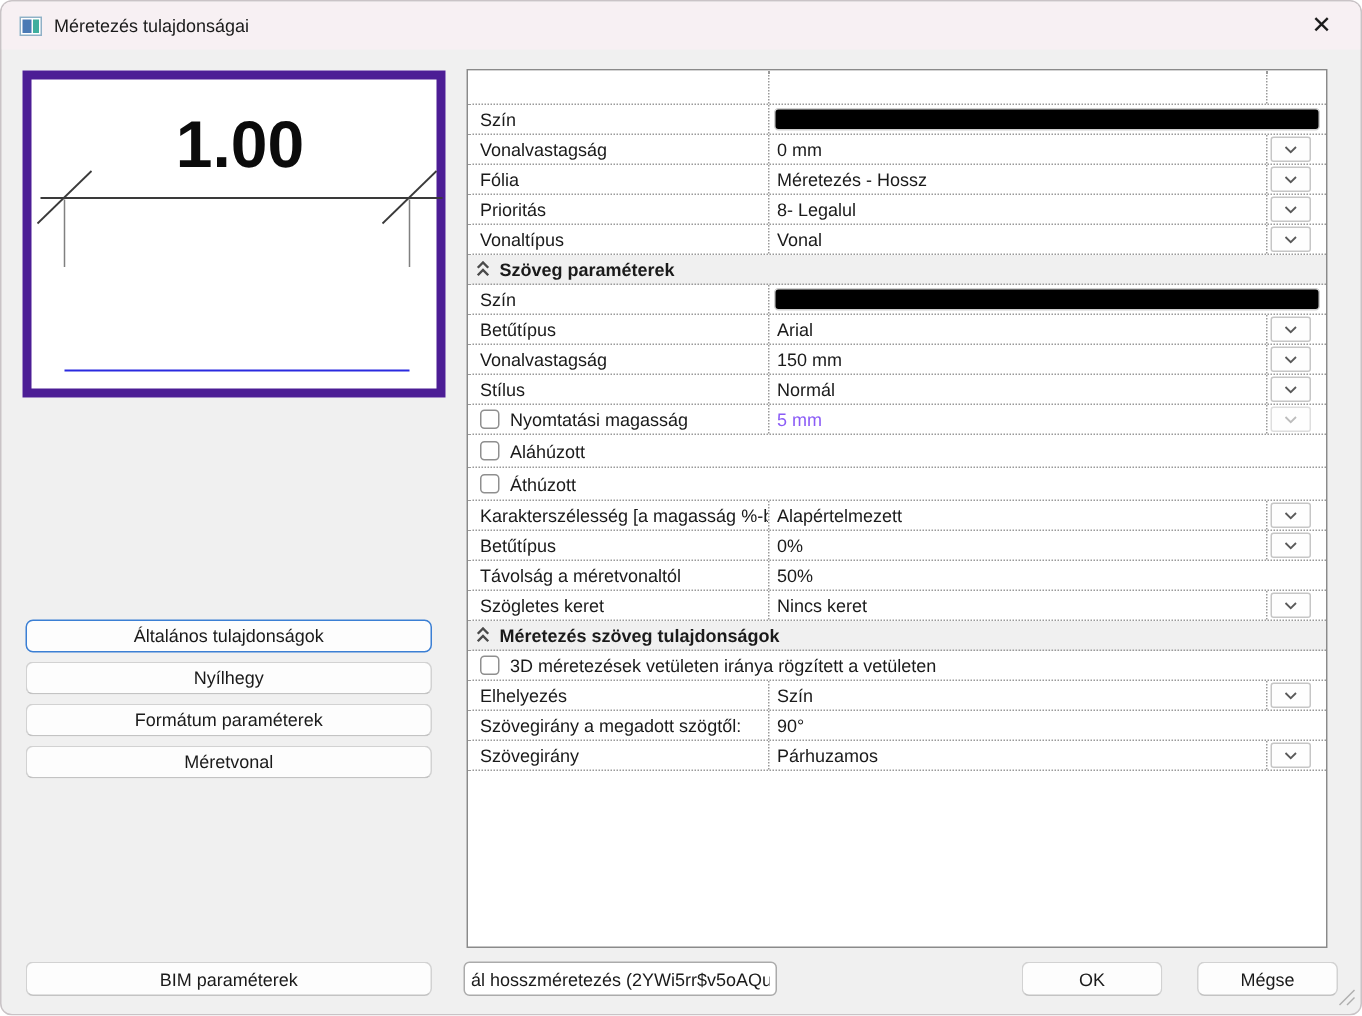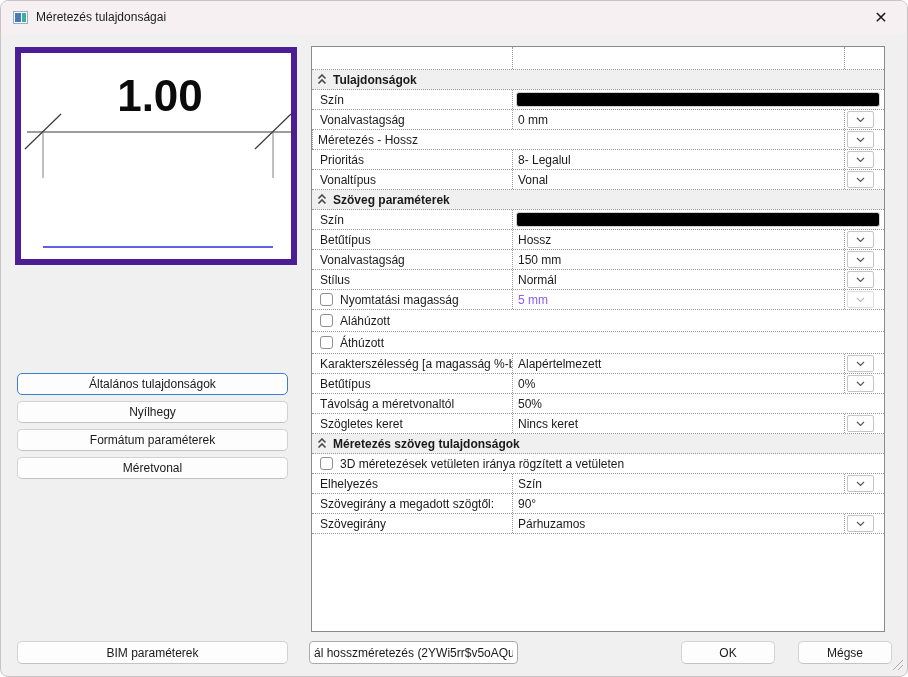--- a/index.html
+++ b/index.html
@@ -20,21 +20,21 @@
   
   .preview{position:absolute;left:14px;top:46px;width:282px;height:218px;background:#fff;
     border:6px solid #4c1d95;box-sizing:border-box;}
   .preview svg{display:block;}
   .dim-text{font-family:"Liberation Sans",sans-serif;font-weight:bold;}
   
   .nav{position:absolute;left:16px;top:372px;width:271px;display:flex;flex-direction:column;gap:6px;}
   .btn{height:22px;background:#fdfdfd;border:1px solid #d2d2d2;border-bottom-color:#c3c3c3;
     border-radius:5px;font-size:12px;color:#1a1a1a;display:flex;align-items:center;
     justify-content:center;box-sizing:border-box;font-family:inherit;}
-  .btn.active{border-width:1.5px;border-style:solid;}
+  .btn.active{border-width:1.5px;border-style:solid;margin-top:40px;}
   
   .gridpanel{position:absolute;left:310px;top:45px;width:574px;height:586px;background:#fff;
     border:1px solid #8a8a8a;box-sizing:border-box;overflow:hidden;}
   .row{display:flex;align-items:stretch;border-bottom:1px dotted #9a9a9a;box-sizing:border-box;background:#fff;}
   .h20{height:20px;} .h22{height:22px;} .h23{height:23px;}
   .row.header{height:20px;background:#f0f0f0;align-items:center;padding-left:5px;gap:6px;font-weight:bold;}
   .collapse{display:flex;align-items:center;}
   .cell{display:flex;align-items:center;box-sizing:border-box;overflow:hidden;white-space:nowrap;}
   .cell.label{width:200px;padding-left:8px;flex:none;}
   .cell.value{flex:1;border-left:1px dotted #9a9a9a;padding-left:5px;}
@@ -90,29 +90,20 @@
   </div>
 
   <div class="gridpanel">
 
     <div class="row h23">
       <div class="cell label"></div>
       <div class="cell value"></div>
       <div class="cell dd"></div>
     </div>
 
-    <div class="row header" style="background-color: rgb(240, 240, 240);">
-      <span class="collapse">
-        <svg width="10" height="11" viewBox="0 0 10 11" fill="none" stroke="#4a4a4a" stroke-width="1.6">
-            <path d="M1.5 4.5 L5 1 L8.5 4.5"></path>
-            <path d="M1.5 9.5 L5 6 L8.5 9.5"></path>
-          </svg>
-      </span>
-      <span>Tulajdonságok</span>
-    </div>
 
     <div class="row h20">
       <div class="cell label">
           <span>Szín</span>
         </div>
       <div class="cell value" style="border-left:1px dotted #9a9a9a;padding-left:0;">
         <span class="swatch" style="background-color: rgb(0, 0, 0);"></span>
       </div>
     </div>
 
@@ -126,20 +117,23 @@
       <div class="cell dd">
         <button class="ddbtn">
             <svg width="9" height="6" viewBox="0 0 9 6" fill="none" stroke="#5a5a5a" stroke-width="1.2">
               <path d="M1 1 L4.5 4.5 L8 1"></path>
             </svg>
           </button>
       </div>
     </div>
 
     <div class="row h20">
+      <div class="cell label">
+          <span>Fólia</span>
+        </div>
       <div class="cell value">
           <span>Méretezés - Hossz</span>
         </div>
       <div class="cell dd">
         <button class="ddbtn">
             <svg width="9" height="6" viewBox="0 0 9 6" fill="none" stroke="#5a5a5a" stroke-width="1.2">
               <path d="M1 1 L4.5 4.5 L8 1"></path>
             </svg>
           </button>
       </div>
@@ -194,21 +188,21 @@
       <div class="cell value" style="border-left:1px dotted #9a9a9a;padding-left:0;">
         <span class="swatch" style="background-color: rgb(0, 0, 0);"></span>
       </div>
     </div>
 
     <div class="row h20">
       <div class="cell label">
           <span>Betűtípus</span>
         </div>
       <div class="cell value">
-          <span>Hossz</span>
+          <span>Arial</span>
         </div>
       <div class="cell dd">
         <button class="ddbtn">
             <svg width="9" height="6" viewBox="0 0 9 6" fill="none" stroke="#5a5a5a" stroke-width="1.2">
               <path d="M1 1 L4.5 4.5 L8 1"></path>
             </svg>
           </button>
       </div>
     </div>
 

